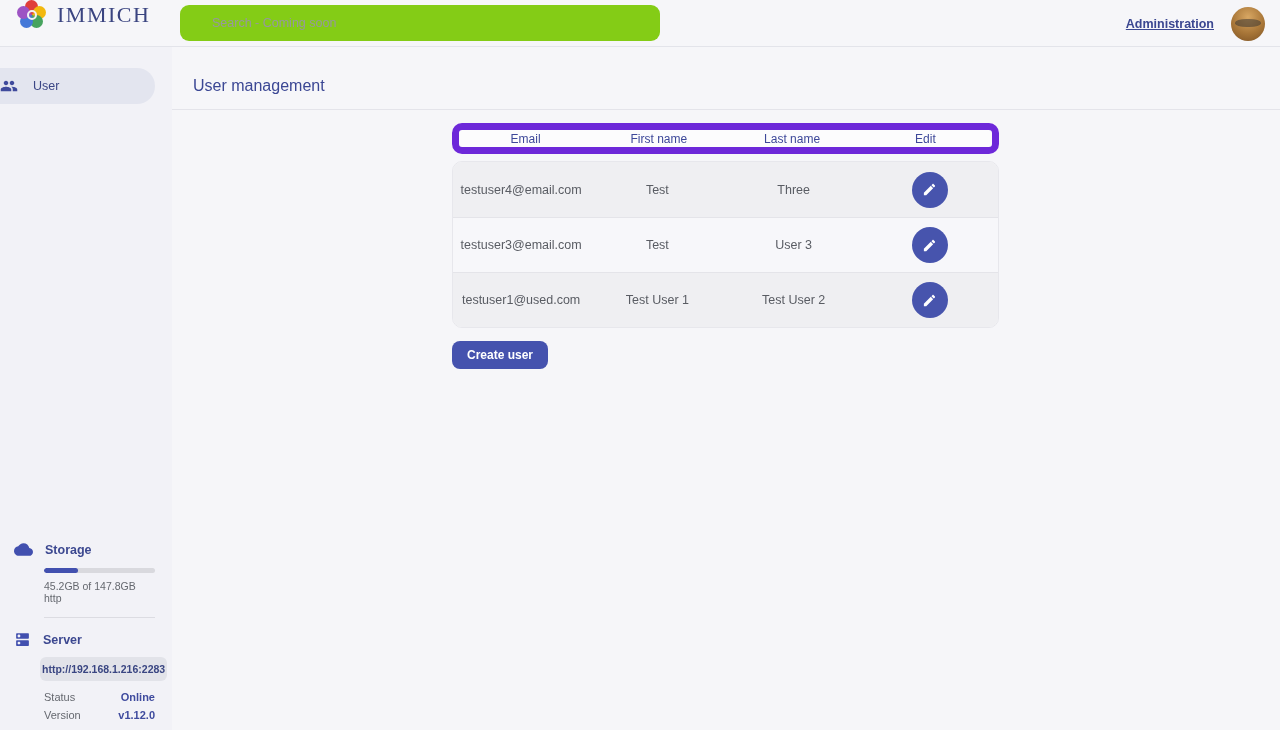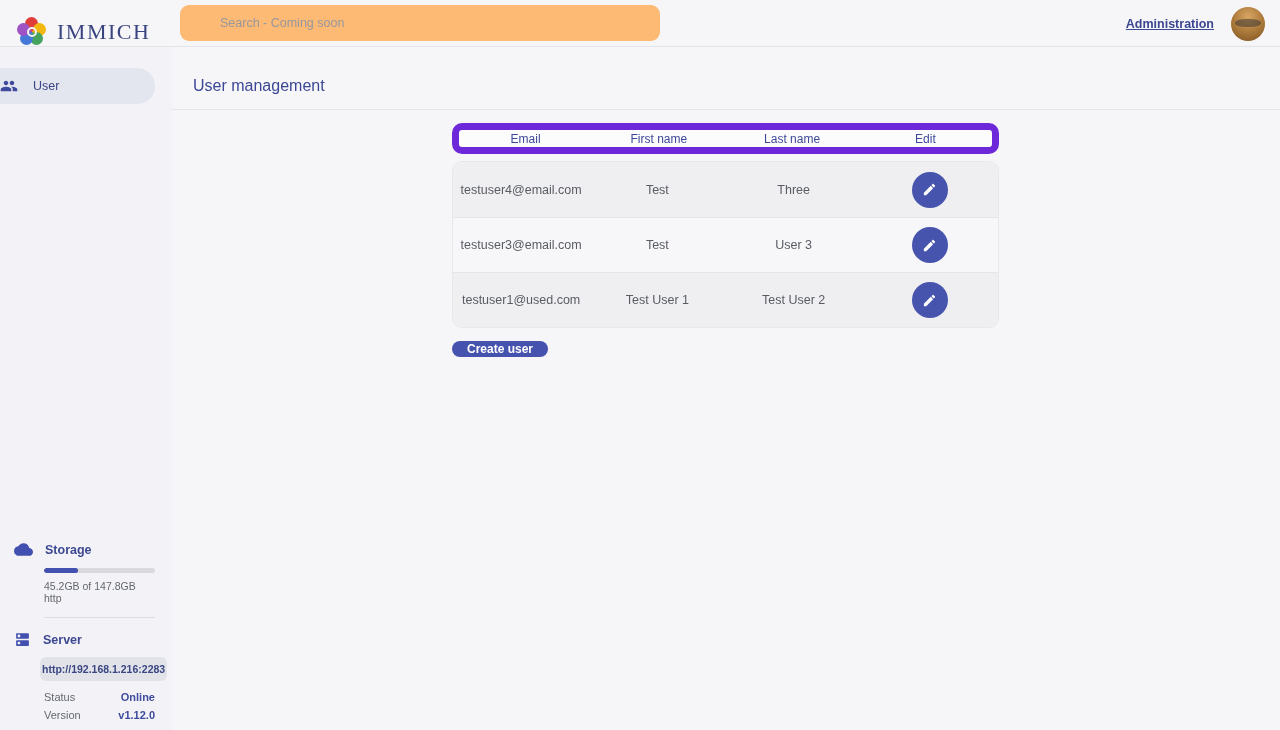--- a/index.html
+++ b/index.html
@@ -11,21 +11,21 @@
     position: relative;
   }
 
   
   .topbar {
     position: relative;
     height: 47px;
     background: #f6f6f9;
     border-bottom: 1px solid #e3e4ea;
     display: flex;
-    align-items: flex-end;
+    align-items: flex-start;
   }
   .logo-wrap { display: flex; align-items: center; padding-left: 17px; }
   .flower { position: relative; width: 29px; height: 29px; }
   .petal { position: absolute; width: 13px; height: 13px; border-radius: 50%; }
   .petal.red    { left: 8px;  top: 0px;  background: #e03e3a; }
   .petal.yellow { left: 15.5px; top: 5.5px; background: #f2b80f; }
   .petal.green  { left: 12.5px; top: 14.5px; background: #46a35e; }
   .petal.blue   { left: 3px; top: 14.5px; background: #4578d8; }
   .petal.purple { left: 0px; top: 5.5px; background: #9d53c4; }
   .flower-center {
@@ -37,23 +37,23 @@
   .wordmark {
     margin-left: 11px;
     font-family: "Liberation Serif", "DejaVu Serif", serif;
     font-size: 22px;
     letter-spacing: 1.5px;
     color: #3a4480;
   }
   .search-box {
     position: absolute; left: 180px; top: 5px;
     width: 480px; height: 36px;
-    background: #fdba74;
+    background: #84cc16;
     border: none; border-radius: 9px;
-    padding-left: 40px;
+    padding-left: 32px;
     font-family: "Liberation Sans", sans-serif;
     font-size: 12.5px; color: #55565e;
     outline: none;
   }
   .search-box::placeholder { color: #97979f; opacity: 1; }
   .topbar-right {
     position: absolute; right: 15px; top: 0; height: 47px;
     display: flex; align-items: center; gap: 17px;
   }
   .admin-link {
@@ -144,21 +144,21 @@
   .edit-btn {
     width: 36px; height: 36px; border-radius: 50%;
     background: #4754ad; border: none; cursor: pointer;
     display: flex; align-items: center; justify-content: center;
   }
   .create-btn {
     margin-top: 13px;
     display: inline-block;
     background: #4552ae; color: #fff;
     border: none; border-radius: 8px;
-    padding: 1px 15px;
+    padding: 7px 15px;
     font-family: "Liberation Sans", sans-serif;
     font-size: 12px; font-weight: 700;
     cursor: pointer;
   }
   .icon-svg { display: block; }
 </style>
 </head>
 <body>
 
 <header class="topbar">

